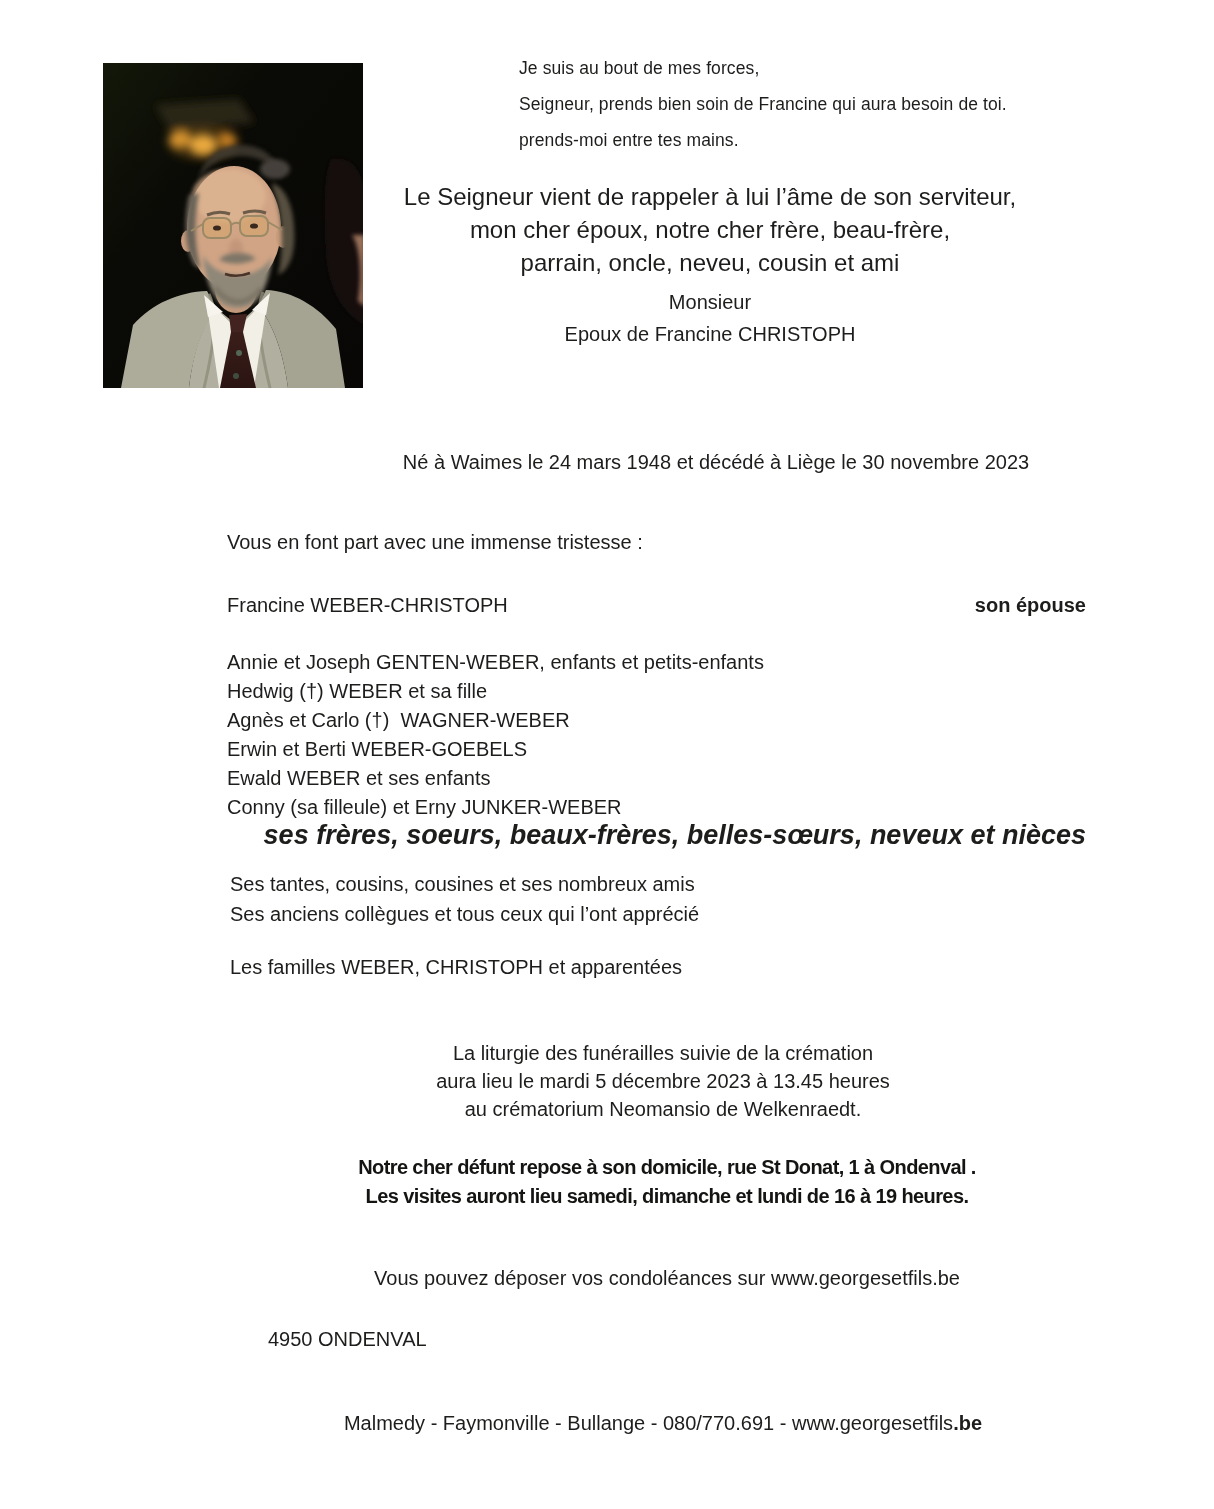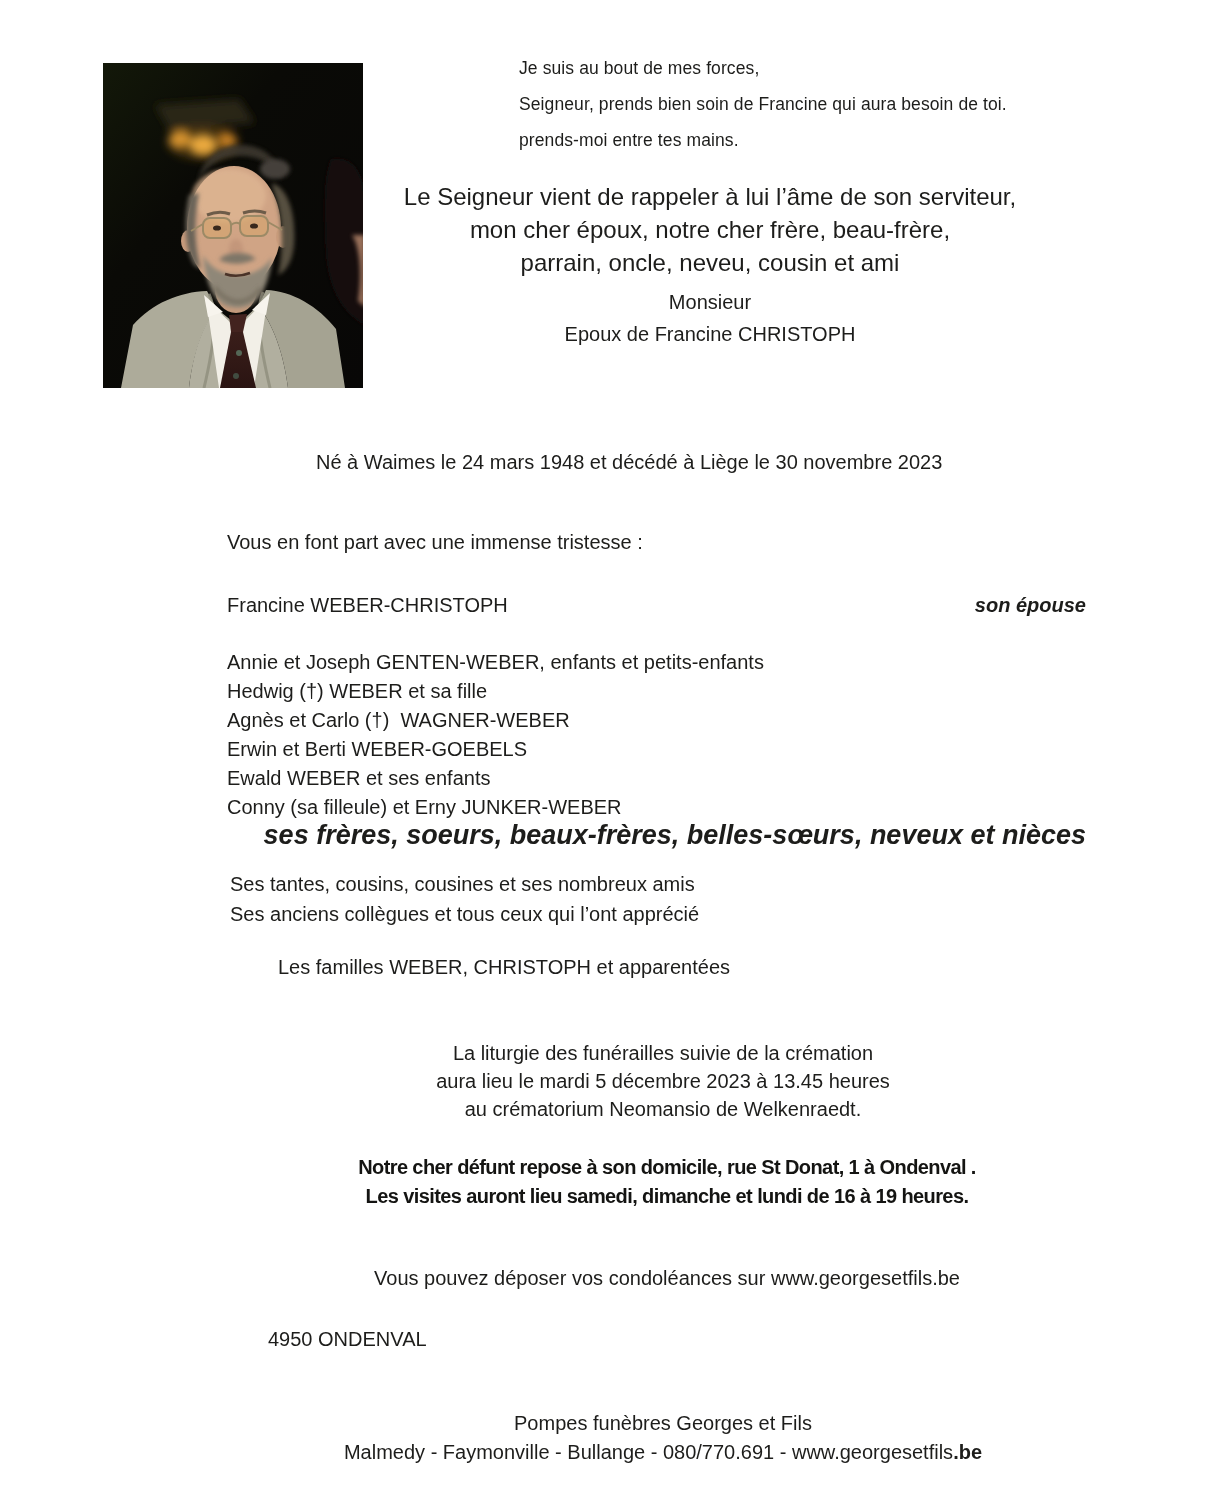--- a/index.html
+++ b/index.html
@@ -17,33 +17,33 @@
   .epigraph{left:519px;top:50px;font-size:17.5px;line-height:36px;letter-spacing:0.1px;}
 
   
   .announcement{left:310px;top:180px;width:800px;text-align:center;font-size:24px;line-height:33px;}
 
   .title-block{left:310px;top:290px;width:800px;text-align:center;}
   .title-monsieur{font-size:20px;line-height:24px;}
   .title-name{font-size:46px;line-height:52px;font-weight:700;letter-spacing:-0.5px;margin-top:6px;color:#151513;}
   .title-epoux{font-size:20px;line-height:24px;margin-top:8px;}
 
-  .life-dates{left:316px;top:451px;width:800px;text-align:left;font-size:20px;}
+  .life-dates{left:316px;top:451px;width:800px;text-align:center;font-size:20px;}
 
   .intro{left:227px;top:531px;font-size:20px;}
 
   .spouse-row{left:227px;top:594px;width:859px;display:flex;justify-content:space-between;font-size:20px;}
-  .relation{font-weight:700;font-style:italic;}
+  .relation{font-weight:700;}
 
   .siblings{left:227px;top:648px;font-size:20px;line-height:29px;}
   .sib-line{white-space:pre-wrap;}
   .siblings-relation{left:227px;top:820px;width:859px;text-align:right;font-size:27px;font-weight:700;font-style:italic;}
 
   .others{left:230px;top:869px;font-size:20px;line-height:30px;}
-  .families{left:230px;top:956px;font-size:20px;margin-left:48px;}
+  .families{left:230px;top:956px;font-size:20px;}
 
   .ceremony{left:263px;top:1039px;width:800px;text-align:center;font-size:20px;line-height:28px;}
   .visitation{left:267px;top:1153px;width:800px;text-align:center;font-size:20px;line-height:29px;font-weight:700;letter-spacing:-0.6px;color:#141412;}
   .condolences{left:267px;top:1267px;width:800px;text-align:center;font-size:20px;}
   .address{left:268px;top:1328px;width:800px;font-size:20px;}
 
   .footer{left:263px;top:1409px;width:800px;text-align:center;font-size:20px;line-height:29px;}
   .footer .bold-suffix{font-weight:700;}
 </style>
 </head>
@@ -183,15 +183,14 @@
 <div class="abs visitation">
   <div>Notre cher défunt repose à son domicile, rue St Donat, 1 à Ondenval .</div>
   <div>Les visites auront lieu samedi, dimanche et lundi de 16 à 19 heures.</div>
 </div>
 
 <div class="abs condolences">Vous pouvez déposer vos condoléances sur www.georgesetfils.be</div>
 
 <div class="abs address">4950 ONDENVAL</div>
 
 <div class="abs footer">
-  <div>Pompes funèbres Georges et Fils</div>
   <div><span>Malmedy - Faymonville - Bullange - 080/770.691 - www.georgesetfils</span><span class="bold-suffix">.be</span></div>
 </div>
 
 </body></html>

